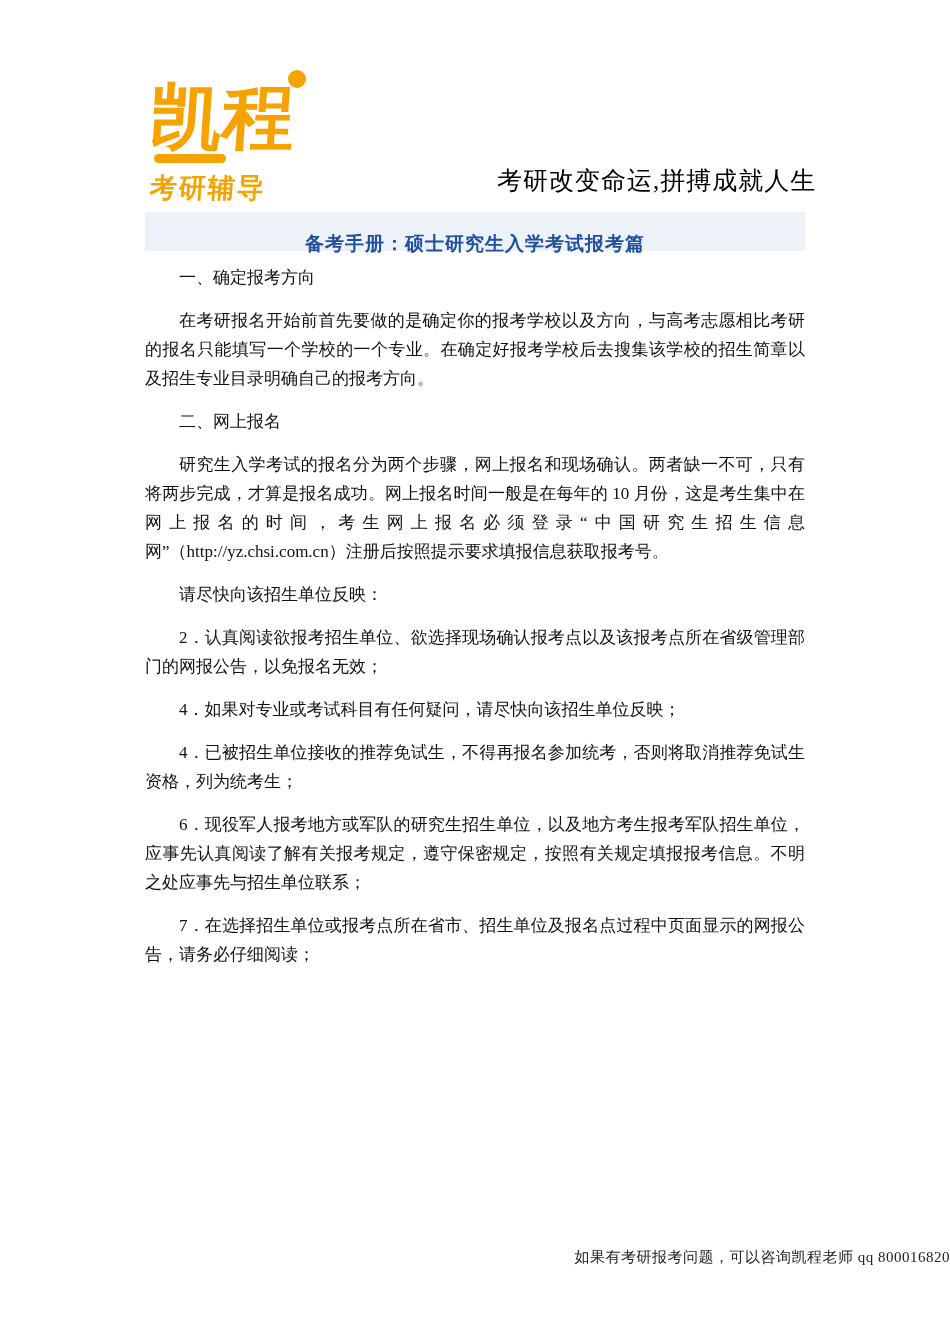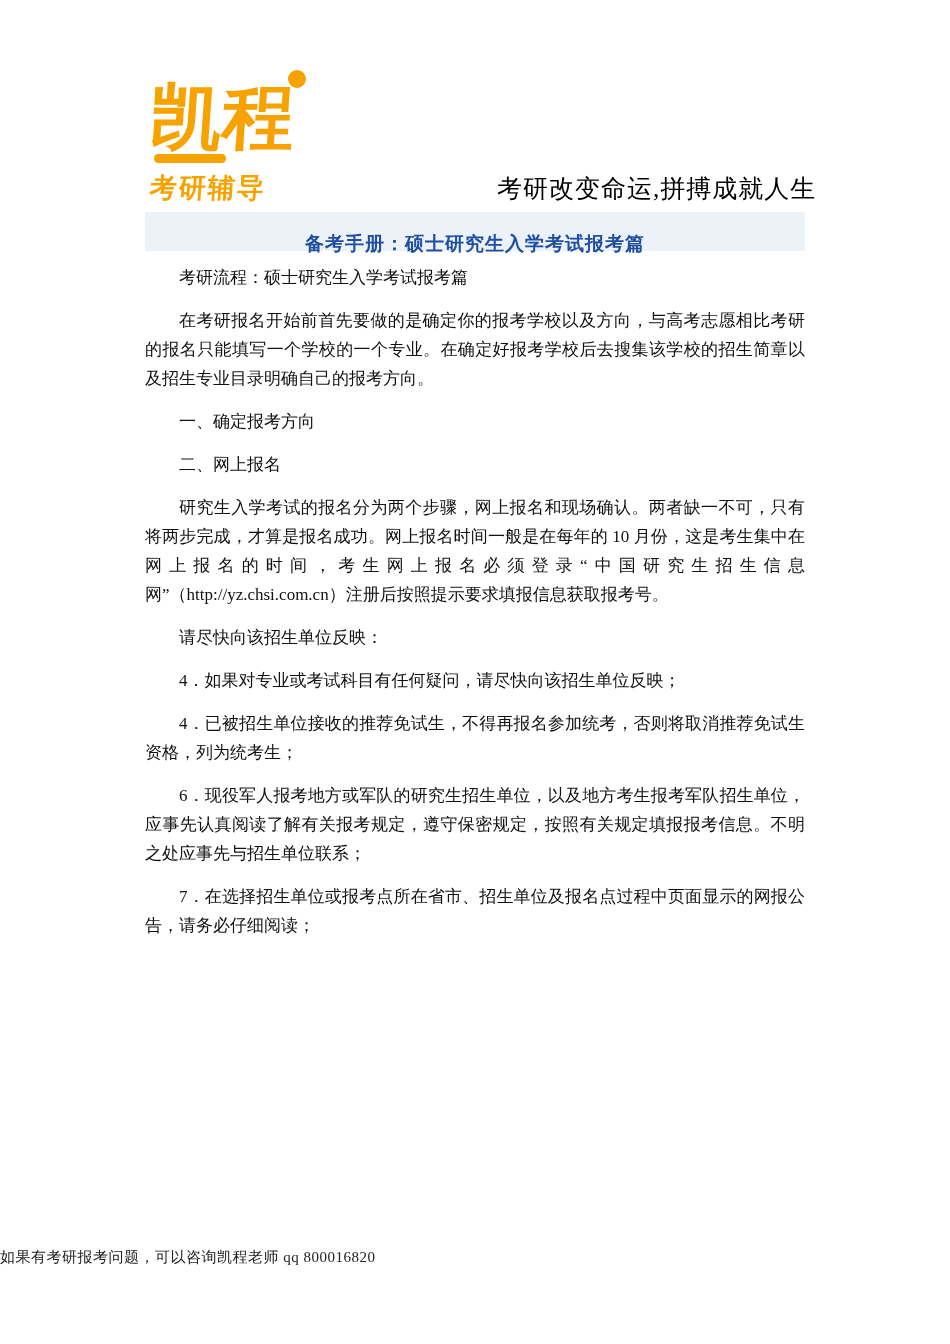--- a/index.html
+++ b/index.html
@@ -32,21 +32,20 @@
     transform: skewX(-4deg);
   }
   .slogan {
     position: absolute;
     left: 497px;
     top: 164px;
     font-size: 25px;
     color: #000000;
     letter-spacing: 1px;
     white-space: nowrap;
-    margin-top: 8px;
   }
 
   
   .title-bar {
     position: absolute;
     left: 145px;
     top: 212px;
     width: 660px;
     height: 39px;
     background: #EDF1F8;
@@ -78,21 +77,21 @@
     color: #111111;
   }
   .doc p.indent { text-indent: 2em; }
 
   
   .footer {
     position: absolute;
     left: 0;
     top: 1248px;
     width: 100%;
-    text-align: left;
+    text-align: right;
     font-size: 15px;
     color: #222222;
     letter-spacing: 0.5px;
   }
 </style>
 </head>
 <body>
 
 <div class="page">
 
@@ -108,26 +107,26 @@
       <div class="logo-sub">考研辅导</div>
     </div>
     <div class="slogan">考研改变命运,拼搏成就人生</div>
   </header>
 
   <div class="title-bar">
     <h1>备考手册：硕士研究生入学考试报考篇</h1>
   </div>
 
   <main class="doc">
-    <p class="indent">考研流程：硕士研究生入学考试报考篇</p>
+    <p class="indent">一、确定报考方向</p>
     <p class="indent">在考研报名开始前首先要做的是确定你的报考学校以及方向，与高考志愿相比考研的报名只能填写一个学校的一个专业。在确定好报考学校后去搜集该学校的招生简章以及招生专业目录明确自己的报考方向。</p>
-    <p class="indent">一、确定报考方向</p>
     <p class="indent">二、网上报名</p>
     <p class="indent">研究生入学考试的报名分为两个步骤，网上报名和现场确认。两者缺一不可，只有将两步完成，才算是报名成功。网上报名时间一般是在每年的 10 月份，这是考生集中在网上报名的时间，考生网上报名必须登录“中国研究生招生信息网”（http://yz.chsi.com.cn）注册后按照提示要求填报信息获取报考号。</p>
     <p class="indent">请尽快向该招生单位反映：</p>
+    <p class="indent">2．认真阅读欲报考招生单位、欲选择现场确认报考点以及该报考点所在省级管理部门的网报公告，以免报名无效；</p>
     <p class="indent">4．如果对专业或考试科目有任何疑问，请尽快向该招生单位反映；</p>
     <p class="indent">4．已被招生单位接收的推荐免试生，不得再报名参加统考，否则将取消推荐免试生资格，列为统考生；</p>
     <p class="indent">6．现役军人报考地方或军队的研究生招生单位，以及地方考生报考军队招生单位，应事先认真阅读了解有关报考规定，遵守保密规定，按照有关规定填报报考信息。不明之处应事先与招生单位联系；</p>
     <p class="indent">7．在选择招生单位或报考点所在省市、招生单位及报名点过程中页面显示的网报公告，请务必仔细阅读；</p>
   </main>
 
   <footer class="footer">如果有考研报考问题，可以咨询凯程老师 qq 800016820</footer>
 
 </div>
 

